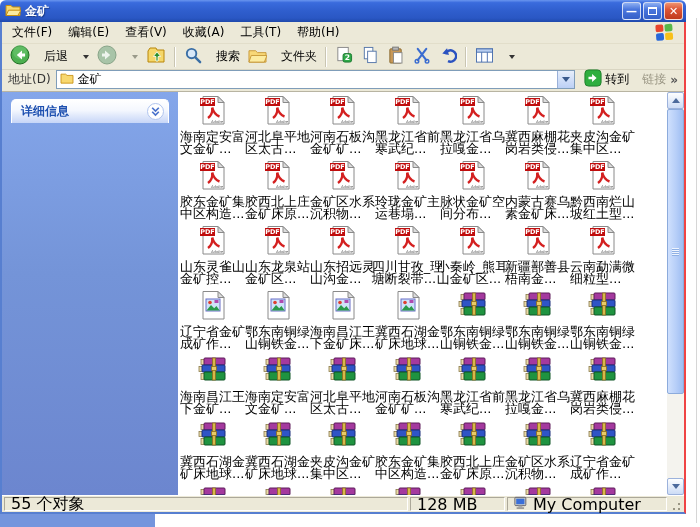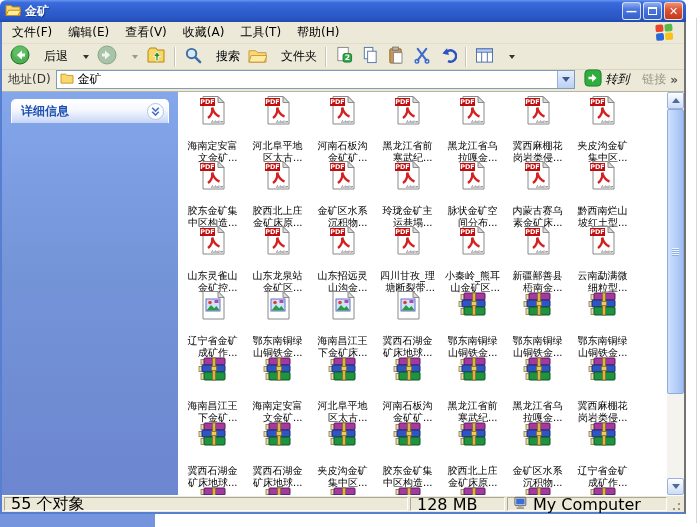--- a/index.html
+++ b/index.html
@@ -13,21 +13,21 @@
     background:linear-gradient(180deg,#6a96ef 0%,#3a6bdd 12%,#2f5ecd 50%,#2a57c4 82%,#1f49ac 100%); }
   .title-text { color:#fff; font-weight:bold; margin-left:4px; text-shadow:1px 1px 1px #1a3a8a; flex:1; }
   .winbtn { width:19px; height:18px; margin-left:2px; border:1px solid rgba(255,255,255,.75);
     border-radius:3px; color:#fff; display:flex; align-items:center; justify-content:center;
     font-weight:bold; font-size:11px; line-height:1;
     background:linear-gradient(180deg,#8fb0f2 0%,#4a76dd 40%,#3560c8 100%); }
   .winbtn.close { background:linear-gradient(180deg,#f0926f 0%,#dd5536 40%,#c03a1c 100%); }
   .maxglyph { width:9px; height:8px; border:1px solid #fff; border-top-width:2px; display:block; }
 
   
-  .winbody { height:492px; border-left:2px solid #577fd0; border-right:2px solid #737373;
+  .winbody { height:492px; border-left:2px solid #577fd0; border-right:2px solid #ef4444;
     border-bottom:2px solid #577fd0; background:#ece9d8; display:flex; flex-direction:column; }
 
   .menubar { height:22px; display:flex; align-items:center; padding:0 2px; background:#ece9d8;
     border-bottom:1px solid #e2deca; }
   .menu-item { padding:3px 8px; color:#000; }
   .winflag { margin-left:auto; margin-right:6px; width:24px; height:20px; display:flex;
     align-items:center; justify-content:center; }
 
   .toolbar { height:26px; display:flex; align-items:center; padding:0 4px; background:#ece9d8;
     border-bottom:1px solid #d9d5c2; }
@@ -41,41 +41,41 @@
   .addressbar { height:22px; display:flex; align-items:center; padding:0 4px 2px 6px;
     background:#ece9d8; border-bottom:1px solid #b8b4a2; }
   .addr-label { margin-right:5px; color:#333; }
   .addr-input { flex:1; height:19px; background:#fff; border:1px solid #7f9db9; display:flex;
     align-items:center; padding-left:3px; }
   .addr-text { margin-left:4px; flex:1; }
   .combo-btn { width:17px; height:17px; background:linear-gradient(180deg,#e6eefb,#bcd0f5);
     border-left:1px solid #9ab0d8; display:flex; align-items:center; justify-content:center; }
   .combo-btn .dn { width:0; height:0; border-left:4px solid transparent; border-right:4px solid transparent;
     border-top:5px solid #3a5a8c; }
-  .go-btn { display:flex; align-items:center; gap:3px; margin-left:6px; padding:0 3px;font-style:italic; }
+  .go-btn { display:flex; align-items:center; gap:3px; margin-left:6px; padding:0 3px; }
   .links { color:#9a9684; margin:0 4px 0 10px; }
   .links-more { color:#555; font-weight:bold; margin-right:2px; }
 
   .main { flex:1; display:flex; overflow:hidden; }
   .sidebar { width:176px; padding-top:7px;
     background:linear-gradient(180deg,#84a6ea 0%,#7494d8 45%,#6c86cf 100%); }
   .panel-hd { height:24px; margin:0 9px 12px 9px; border:1px solid #fff; border-bottom:none;
     border-radius:5px 5px 0 0; display:flex; align-items:center; justify-content:space-between;
     padding:0 4px 0 9px; font-weight:bold; color:#1e50b0;
     background:linear-gradient(180deg,#ffffff 0%,#f4f7fe 45%,#c6d5f7 100%); }
   .chev { width:17px; height:17px; border-radius:50%; background:#fff; border:1px solid #b0c4ee;
     display:flex; align-items:center; justify-content:center; }
 
   .filearea { flex:1; position:relative; background:#fff; overflow:hidden; }
   .file-grid { position:absolute; left:2px; top:1px; display:grid;
     grid-template-columns:repeat(7,65px); grid-auto-rows:65px; }
   .cell { display:flex; flex-direction:column; align-items:center; padding-top:1px; }
   .ficon { width:32px; height:32px; display:block; }
   .ficon svg { width:32px; height:32px; display:block; }
-  .flabel { margin-top:14px; font-size:10px; line-height:12px; text-align:right; color:#000;
+  .flabel { margin-top:5px; font-size:13px; line-height:12px; text-align:left; color:#000;
     white-space:nowrap; }
 
   
   .vscroll { position:absolute; right:0; top:0; bottom:0; width:17px; background:#f4f3ee; }
   .sb-btn { position:absolute; left:0; width:17px; height:17px; border:1px solid #9cb2dc;
     border-radius:2px; background:linear-gradient(180deg,#fdfefe,#cddcf6); display:flex;
     align-items:center; justify-content:center; }
   .sb-btn.up { top:0; } .sb-btn.down { bottom:0; }
   .tri-up { width:0; height:0; border-left:4px solid transparent; border-right:4px solid transparent;
     border-bottom:5px solid #4c6a9c; }

